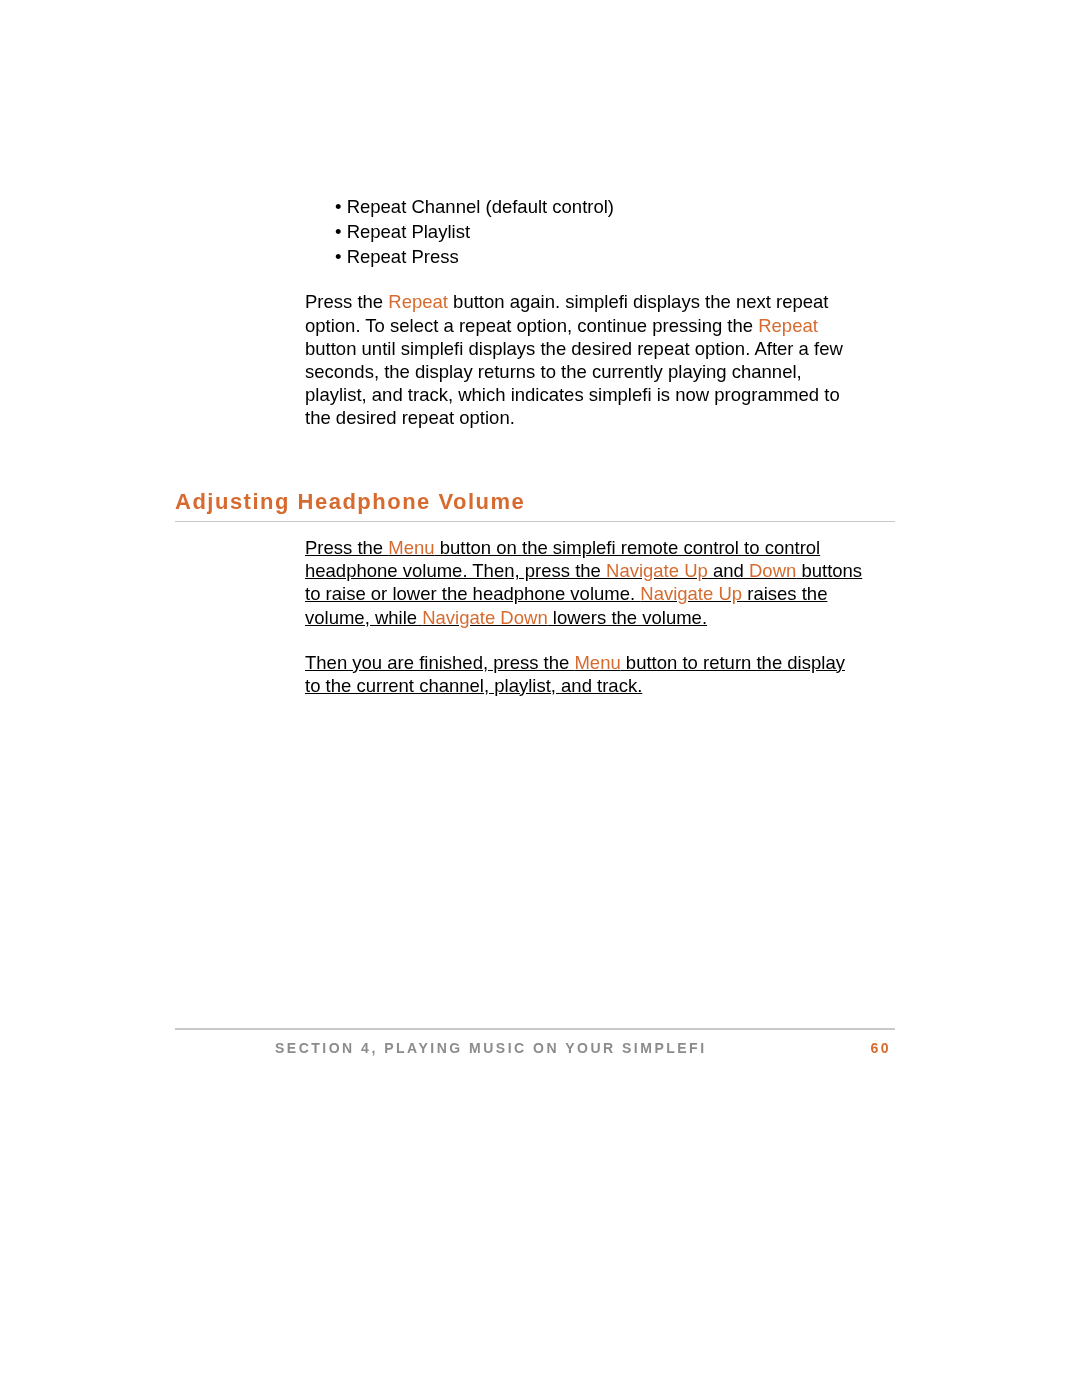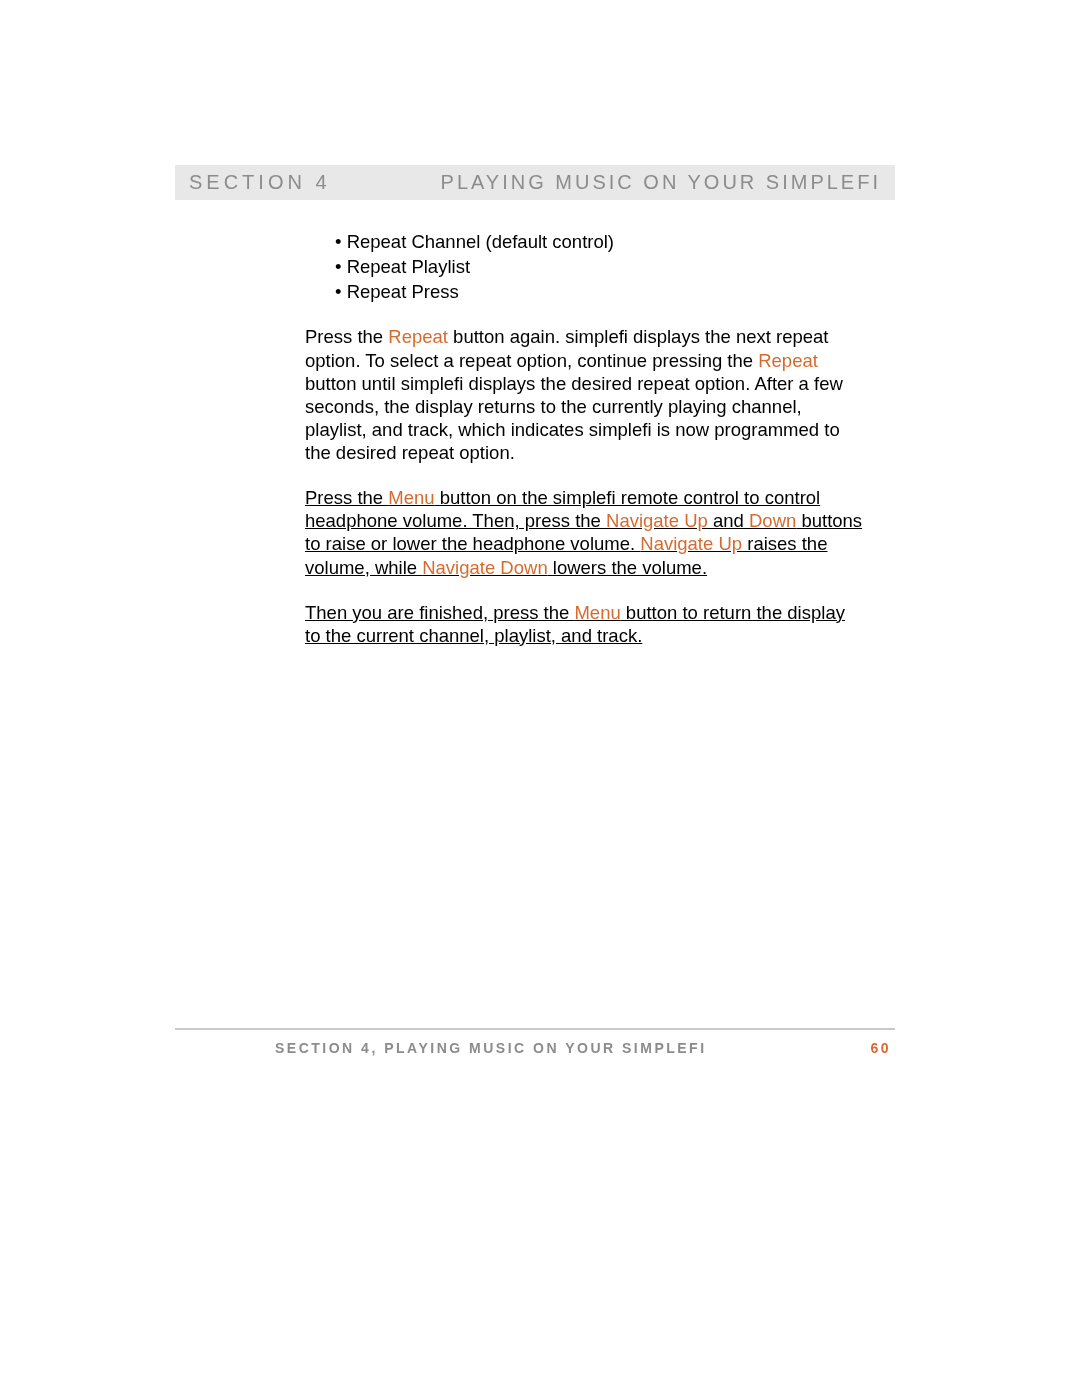--- a/index.html
+++ b/index.html
@@ -93,37 +93,34 @@
   }
   .footer-line .page-num {
     color: #d76b2f;
   }
 </style>
 </head>
 <body>
 
 <div class="page">
 
-  <div class="section-bar">
-    <span class="left">SECTION 4</span>
-    <span class="right">PLAYING MUSIC ON YOUR SIMPLEFI</span>
-  </div>
 
   <div class="body-block">
     <ul class="bullet-list">
       <li>Repeat Channel (default control)</li>
       <li>Repeat Playlist</li>
       <li>Repeat Press</li>
     </ul>
 
     <p class="para">
       <span>Press the </span><span class="kw">Repeat</span><span> button again.  simplefi displays the next repeat option.  To select a repeat option, continue pressing the </span><span class="kw">Repeat</span><span> button until simplefi displays the desired repeat option.  After a few seconds, the display returns to the currently playing channel, playlist, and track, which indicates simplefi is now programmed to the desired repeat option.</span>
     </p>
   </div>
 
+  <div class="subheading">Adjusting Headphone Volume</div>
 
   <div class="body-block" style="margin-top:14px;text-decoration:underline;">
     <p class="para">
       <span>Press the </span><span class="kw">Menu</span><span> button on the simplefi remote control to control headphone volume.  Then, press the </span><span class="kw">Navigate Up</span><span> and </span><span class="kw">Down</span><span> buttons to raise or lower the headphone volume.  </span><span class="kw">Navigate Up</span><span> raises the volume, while </span><span class="kw">Navigate Down</span><span> lowers the volume.</span>
     </p>
     <p class="para">
       <span>Then you are finished, press the </span><span class="kw">Menu</span><span> button to return the display to the current channel, playlist, and track.</span>
     </p>
   </div>
 

